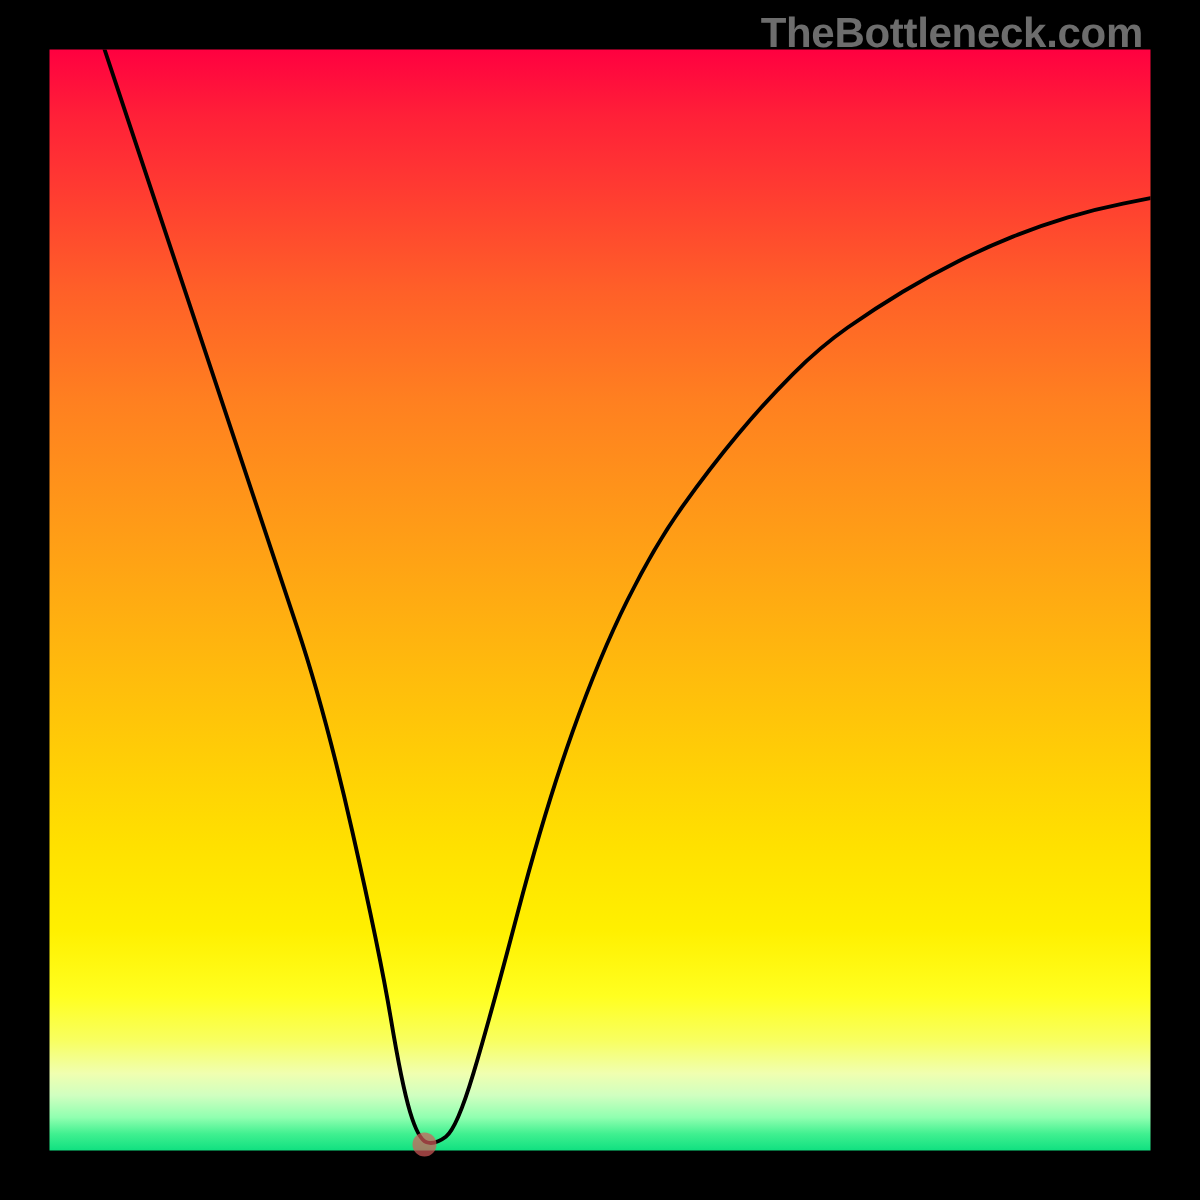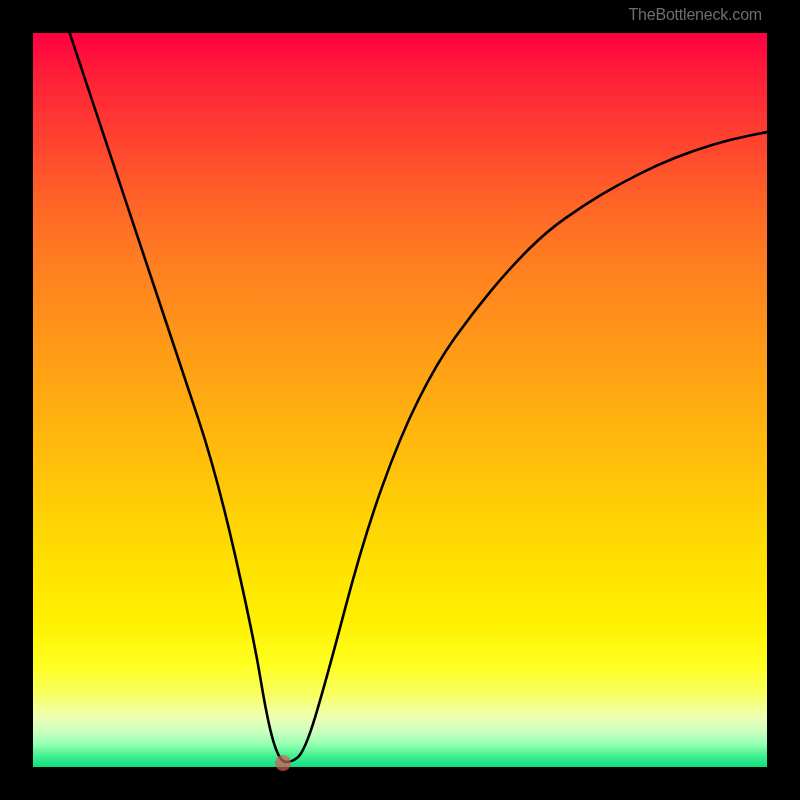--- a/index.html
+++ b/index.html
@@ -33,23 +33,23 @@
       #d0ffc0 95%,
       #90ffb0 97%,
       #40f090 98.5%,
       #10e080 100%);
   }
   .watermark {
     position: absolute;
     top: 6px;
     right: 38px;
     font-family: Arial, Helvetica, sans-serif;
-    font-size: 16px;
+    font-size: 28px;
     color: #6d6d6d;
-    font-weight: 400;
+    font-weight: 700;
     letter-spacing: -0.2px;
     text-align: right;
   }
   .curve-svg {
     position: absolute;
     left: 33px;
     top: 33px;
     width: 734px;
     height: 734px;
   }

